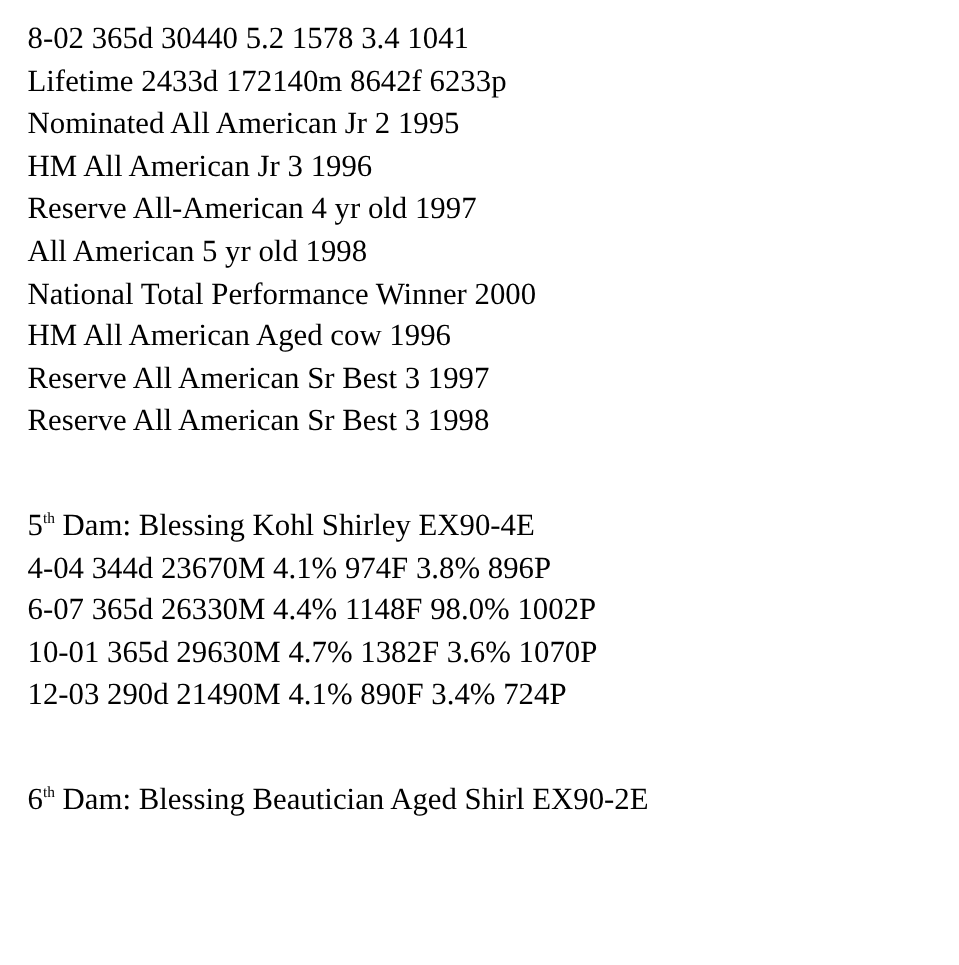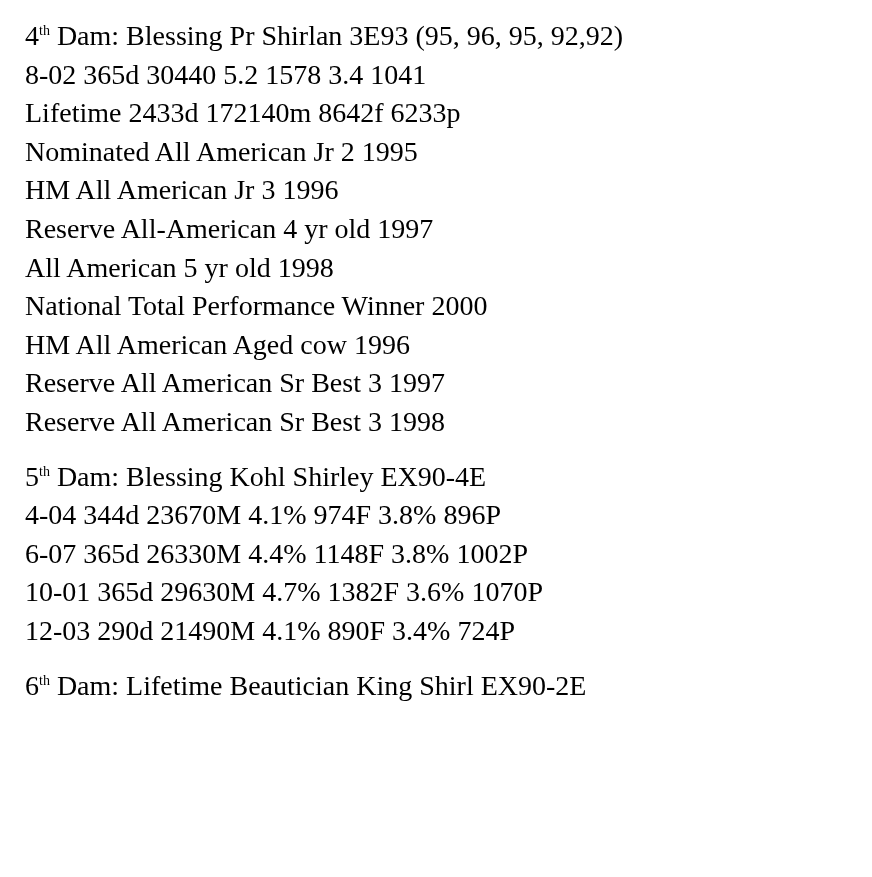--- a/index.html
+++ b/index.html
@@ -17,58 +17,57 @@
     font-size: 28px;
     line-height: 38.6px;
     box-sizing: border-box;
     padding: 17px 10px 0 25px;
     overflow: hidden;
   }
   .dam-section {
     margin: 0;
   }
   .dam-section + .dam-section {
-    margin-top: 16px; 
+    margin-top: 56px; 
   }
   p.line {
     margin: 0;
     padding: 0;
     white-space: pre-wrap;
   }
   sup.ordinal-suffix {
     font-size: 0.5em;
     line-height: 0;
     vertical-align: super;
     letter-spacing: 0;
   }
 </style>
 </head>
 <body>
 
 <div class="page">
 
   <section class="dam-section">
-    <p class="line heading"><span>4</span><sup class="ordinal-suffix">th</sup><span> Dam: Blessing Pr Shirlan 3E93 (95, 96, 95, 92,92)</span></p>
     <p class="line">8-02 365d 30440 5.2 1578 3.4 1041</p>
     <p class="line">Lifetime 2433d 172140m 8642f 6233p</p>
     <p class="line">Nominated All American Jr 2 1995</p>
     <p class="line">HM All American Jr 3 1996</p>
     <p class="line">Reserve All-American 4 yr old 1997</p>
     <p class="line">All American 5 yr old 1998</p>
     <p class="line">National Total Performance Winner 2000</p>
     <p class="line">HM All American Aged cow 1996</p>
     <p class="line">Reserve All American Sr Best 3 1997</p>
     <p class="line">Reserve All American Sr Best 3 1998</p>
   </section>
 
   <section class="dam-section">
     <p class="line heading"><span>5</span><sup class="ordinal-suffix">th</sup><span> Dam: Blessing Kohl Shirley EX90-4E</span></p>
     <p class="line">4-04 344d 23670M 4.1% 974F 3.8% 896P</p>
-    <p class="line">6-07 365d 26330M 4.4% 1148F 3.8% 1002P</p>
+    <p class="line">6-07 365d 26330M 4.4% 1148F 98.0% 1002P</p>
     <p class="line">10-01 365d 29630M 4.7% 1382F 3.6% 1070P</p>
     <p class="line">12-03 290d 21490M 4.1% 890F 3.4% 724P</p>
   </section>
 
   <section class="dam-section">
-    <p class="line heading"><span>6</span><sup class="ordinal-suffix">th</sup><span> Dam: Lifetime Beautician King Shirl EX90-2E</span></p>
+    <p class="line heading"><span>6</span><sup class="ordinal-suffix">th</sup><span> Dam: Blessing Beautician Aged Shirl EX90-2E</span></p>
   </section>
 
 </div>
 
 </body></html>

